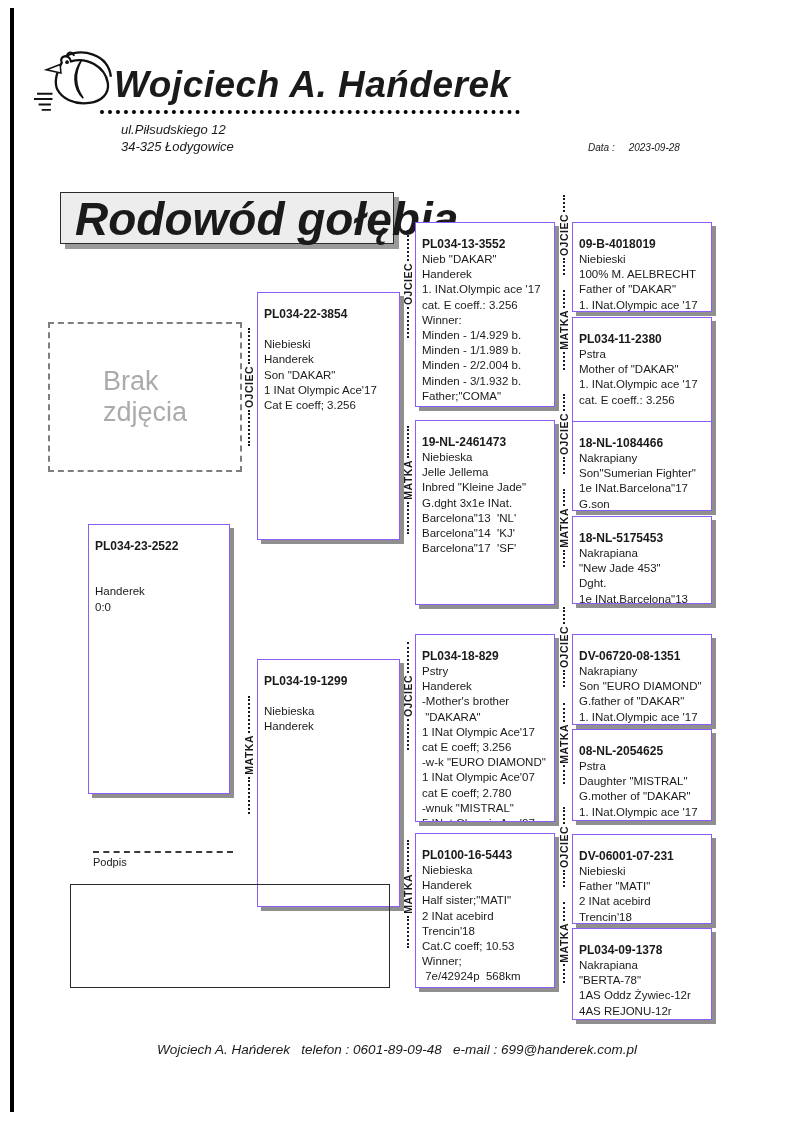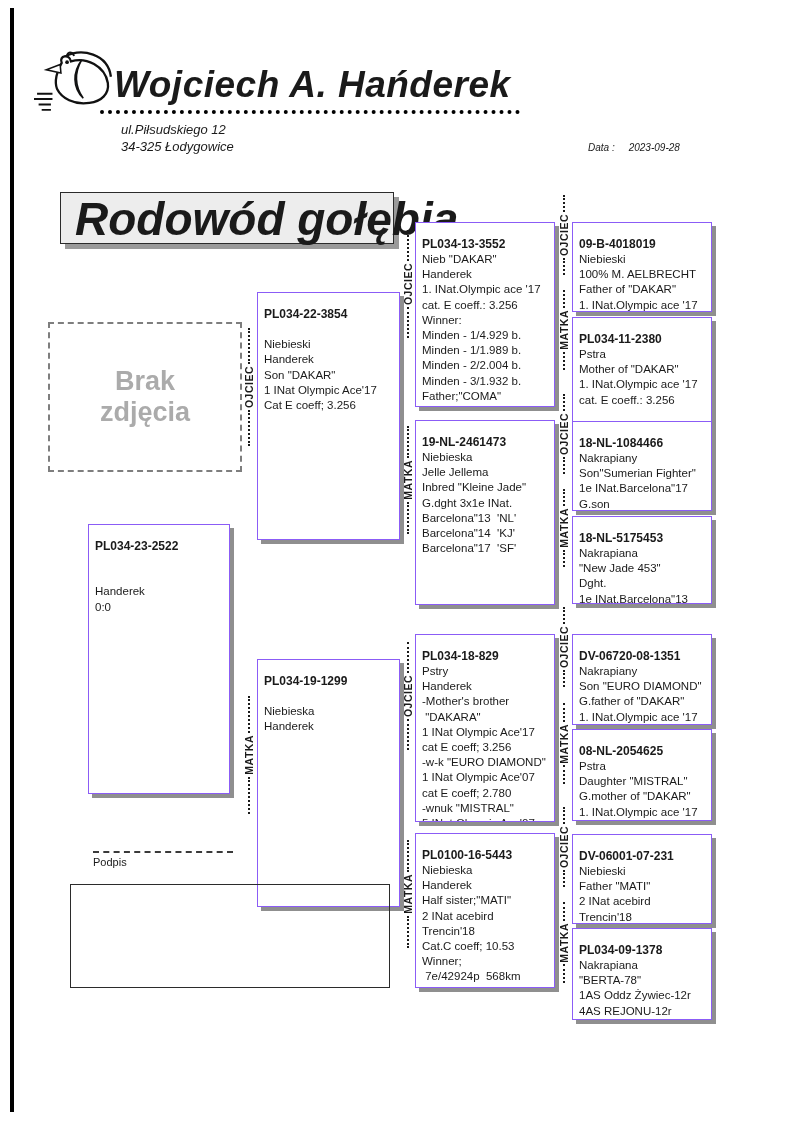--- a/index.html
+++ b/index.html
@@ -26,22 +26,22 @@
     left:60px; top:192px; width:334px; height:52px;
     background:#ededed; border:1px solid #2b2b2b; box-shadow:5px 5px 0 #9a9a9a;
     line-height:52px; padding-left:14px; box-sizing:border-box;
     font-size:46px; font-weight:bold; font-style:italic; white-space:nowrap;
   }
 
   
   #photo-box {
     left:48px; top:322px; width:194px; height:150px;
     border:2px dashed #7e7e7e; box-sizing:border-box;
-    display:flex; align-items:center; justify-content:center; text-align:center;
-    color:#ababab; font-size:27px; font-weight:bold; line-height:31px; white-space:pre-line;
+    display:flex; align-items:center; justify-content:center; 
+    color:#ababab; font-size:27px; font-weight:normal; line-height:31px; white-space:pre-line;
   }
 
   
   .pbox {
     position:absolute; background:#fff; border:1px solid #8b5cf6;
     box-shadow:4px 4px 0 #8f8f8f; box-sizing:border-box; padding:13px 6px; overflow:hidden;margin-top:32px;
   }
   .pbox .ring { font-size:12px; font-weight:bold; line-height:16px; white-space:nowrap; }
   .pbox .body { font-size:11.5px; line-height:15.2px; white-space:pre-wrap; }
 
@@ -292,14 +292,15 @@
   <div class="vlabel" style="left:557px;top:900px;height:85px">
       <span class="dash"></span>
       <span class="vtext">MATKA</span>
       <span class="dash"></span>
     </div>
 
   <div id="signature-line" class="abs"></div>
   <div id="signature-label" class="abs">Podpis</div>
   <div id="signature-box" class="abs"></div>
 
+  <div id="footer" class="abs">Wojciech A. Hańderek   telefon : 0601-89-09-48   e-mail : 699@handerek.com.pl</div>
 
 </div>
 
 </body></html>

